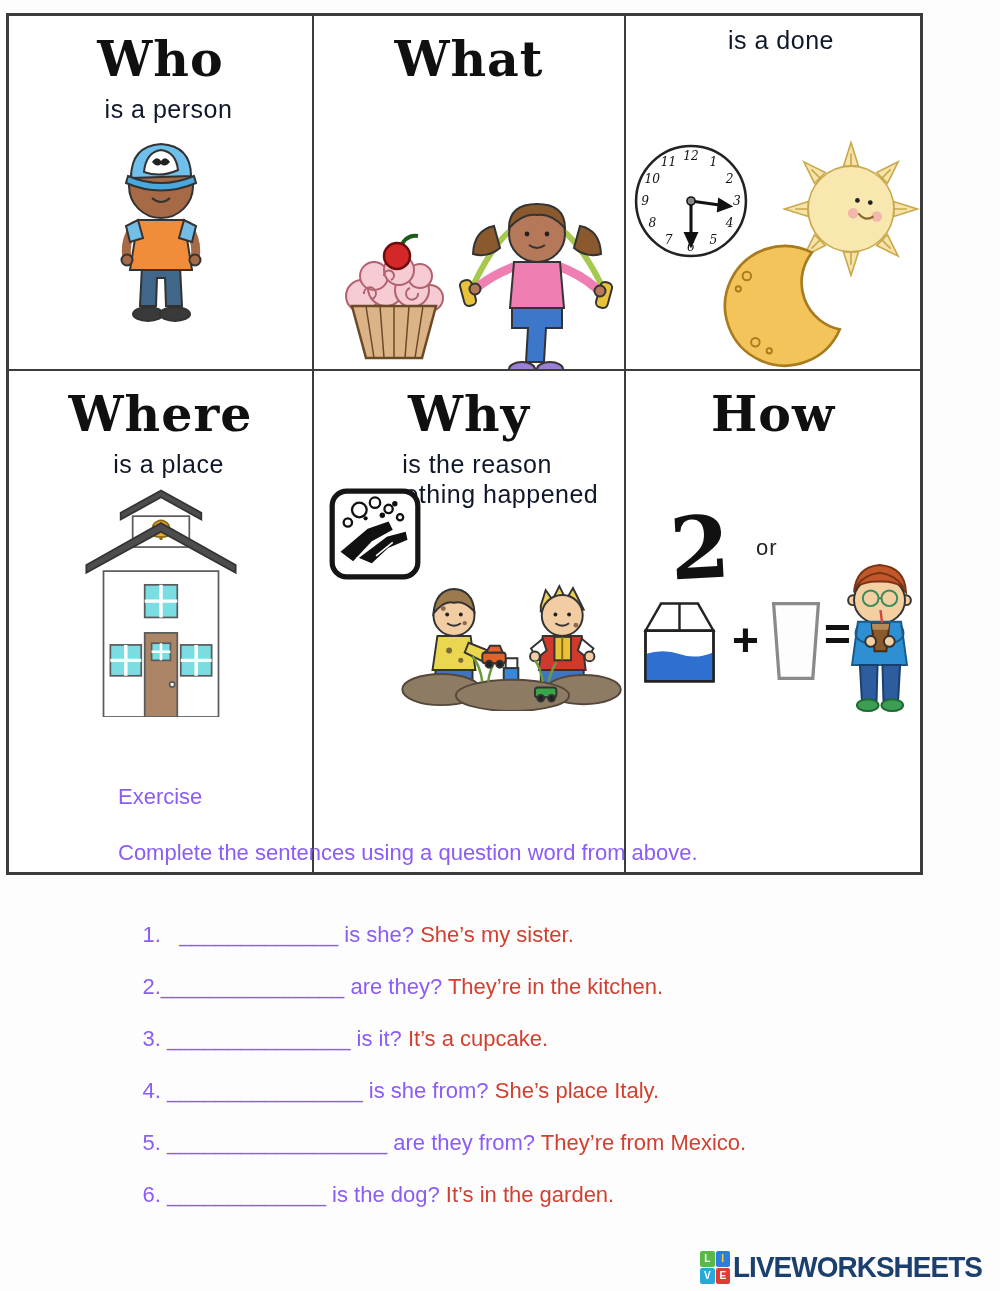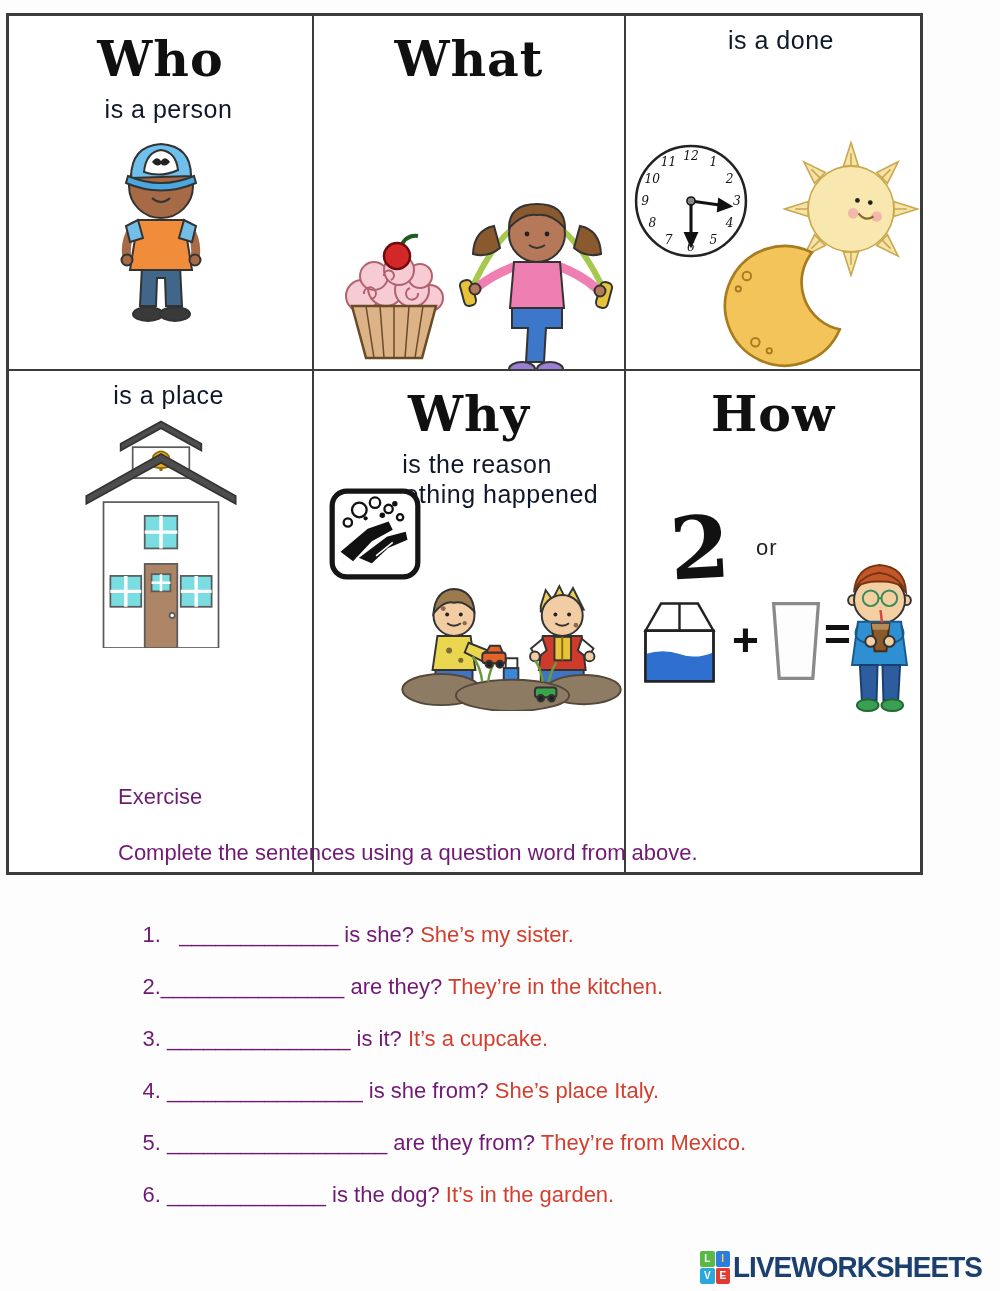--- a/index.html
+++ b/index.html
@@ -25,21 +25,21 @@
   .center-ill{margin:4px auto 0 auto;}
   .abs{position:absolute;}
   
   .big-two{position:absolute;left:44px;top:134px;font-family:"DejaVu Serif",serif;
     font-weight:bold;font-size:86px;line-height:1;color:#111;transform:rotate(-3deg);}
   .or-lbl{position:absolute;left:130px;top:164px;font-size:22px;color:#222;letter-spacing:1px;}
   .op{position:absolute;font-size:46px;font-weight:bold;color:#111;line-height:1;}
   
   .exercise{position:absolute;left:118px;top:784px;font-size:22px;}
   .ex-line{position:absolute;left:0;white-space:pre;}
-  .q{color:#701a75;}
+  .q{color:#8b5cf6;}
   .a{color:#d23f2f;margin-top:12px;}
   
   .logo{position:absolute;left:700px;top:1250px;display:flex;align-items:center;}
   .logo-icon{width:30px;height:33px;display:grid;gap:1px;
     grid-template-columns:1fr 1fr;grid-template-rows:1fr 1fr;}
   .logo-sq{display:flex;align-items:center;justify-content:center;border-radius:2px;
     color:#fff;font-weight:bold;font-size:10px;line-height:1;}
   .sq0{background:#58b947;}
   .sq1{background:#2b7de0;color:#ffd23c;}
   .sq2{background:#2aa8d8;}
@@ -175,20 +175,21 @@
       <g fill="none" stroke="#a87b1e" stroke-width="1.8">
         <circle cx="34" cy="30" r="4"></circle>
           <circle cx="26" cy="42" r="2.5"></circle>
         <circle cx="42" cy="92" r="4"></circle>
           <circle cx="55" cy="100" r="2.5"></circle>
       </g>
     </svg>
   </div>
 
   <div class="cell last-row">
+    <div class="word">Where</div>
     <div class="def">is a place</div>
     <svg class="center-ill" style="margin-top:8px" width="190" height="230" viewBox="0 0 190 268">
       <g stroke="#5a5a5a" stroke-width="2">
         <rect x="62" y="34" width="66" height="36" fill="#fff"></rect>
         <path d="M86,44 Q95,34 104,44 L106,56 Q95,61 84,56 Z" fill="#eaa926" stroke="#8a6a10"></path>
         <circle cx="95" cy="60" r="2" fill="#8a6a10" stroke="none"></circle>
         <path d="M48,38 L95,12 L142,38 L142,30 L95,4 L48,30 Z" fill="#4d4d4d" stroke="#333"></path>
         <path d="M8,100 L95,52 L182,100 L182,91 L95,42 L8,91 Z" fill="#4d4d4d" stroke="#333"></path>
         <rect x="28" y="98" width="134" height="170" fill="#fff"></rect>
         <g fill="#7adde2">

